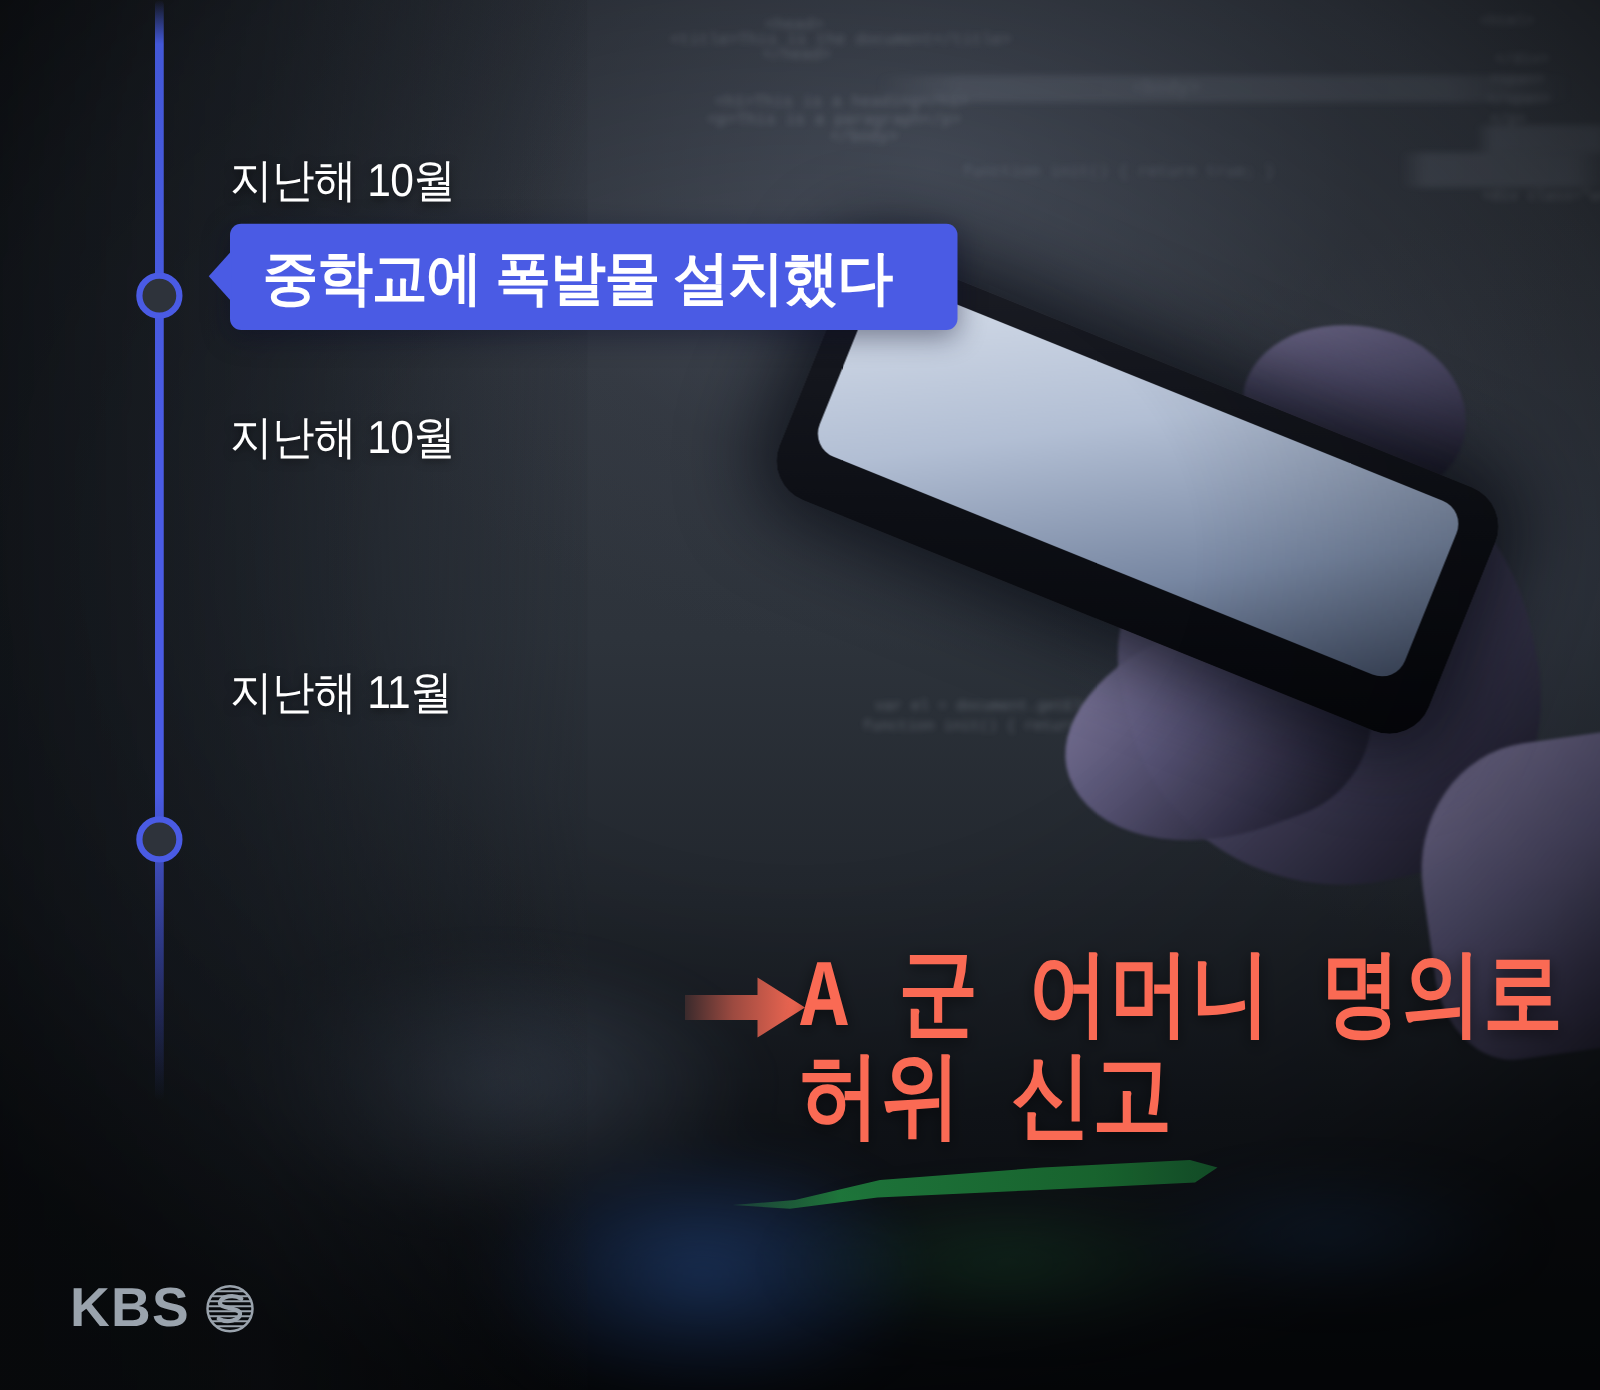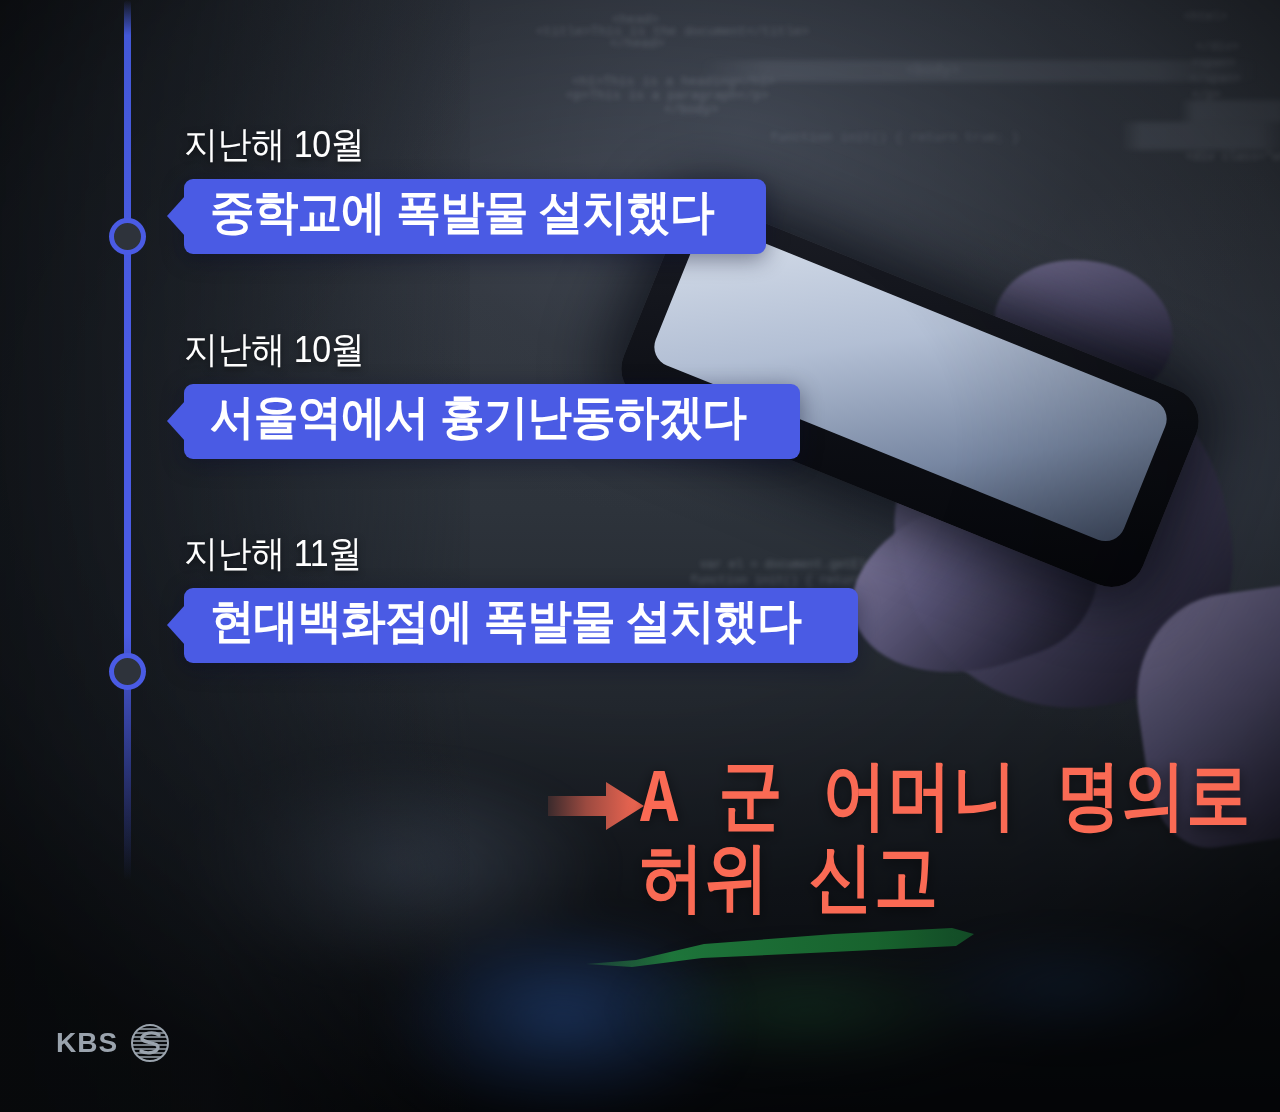--- a/index.html
+++ b/index.html
@@ -168,21 +168,21 @@
     transform-origin: left center;
     text-shadow: 0 2px 8px rgba(0,0,0,0.55);
     margin: 0 0 9px 0;
     white-space: nowrap;
   }
   .bubble {
     position: relative;
     display: inline-block;
     background: #4a5be4;
     border-radius: 9px;
-    padding: 8px 26px 17px 26px;
+    padding: 18px 26px 17px 26px;
     box-shadow: 0 5px 22px rgba(8,12,40,0.45);
   }
   .bubble::before {
     content: "";
     position: absolute;
     left: -17px;
     top: 50%;
     transform: translateY(-50%);
     width: 0; height: 0;
     border-top: 20px solid transparent;
@@ -238,21 +238,21 @@
 
   
   .kbs-logo {
     position: absolute;
     left: 56px; top: 1022px;
     display: flex;
     align-items: center;
     gap: 11px;
   }
   .kbs-word {
-    font-size: 28px;
+    font-size: 44px;
     font-weight: 700;
     color: #9aa3ad;
     letter-spacing: 1px;
     font-family: "Liberation Sans", sans-serif;
   }
 </style>
 </head>
 <body>
 
 <div id="stage">
@@ -301,30 +301,24 @@
 
   <div class="entry" style="top:120px;">
     <div class="entry-date">지난해 10월</div>
     <div class="bubble">
       <span class="bubble-text">중학교에 폭발물 설치했다</span>
     </div>
   </div>
 
   <div class="entry" style="top:325px;">
     <div class="entry-date">지난해 10월</div>
-    <div class="bubble">
-      <span class="bubble-text">서울역에서 흉기난동하겠다</span>
-    </div>
   </div>
 
   <div class="entry" style="top:529px;">
     <div class="entry-date">지난해 11월</div>
-    <div class="bubble">
-      <span class="bubble-text">현대백화점에 폭발물 설치했다</span>
-    </div>
   </div>
 
   <div class="callout">
 
     <svg class="callout-arrow" viewBox="0 0 96 52">
       <defs>
         <linearGradient id="arrowGrad" x1="0" y1="0" x2="1" y2="0">
           <stop offset="0%" stop-color="#3a2a2c"></stop>
           <stop offset="40%" stop-color="#9c4a40"></stop>
           <stop offset="100%" stop-color="#fa6a54"></stop>

